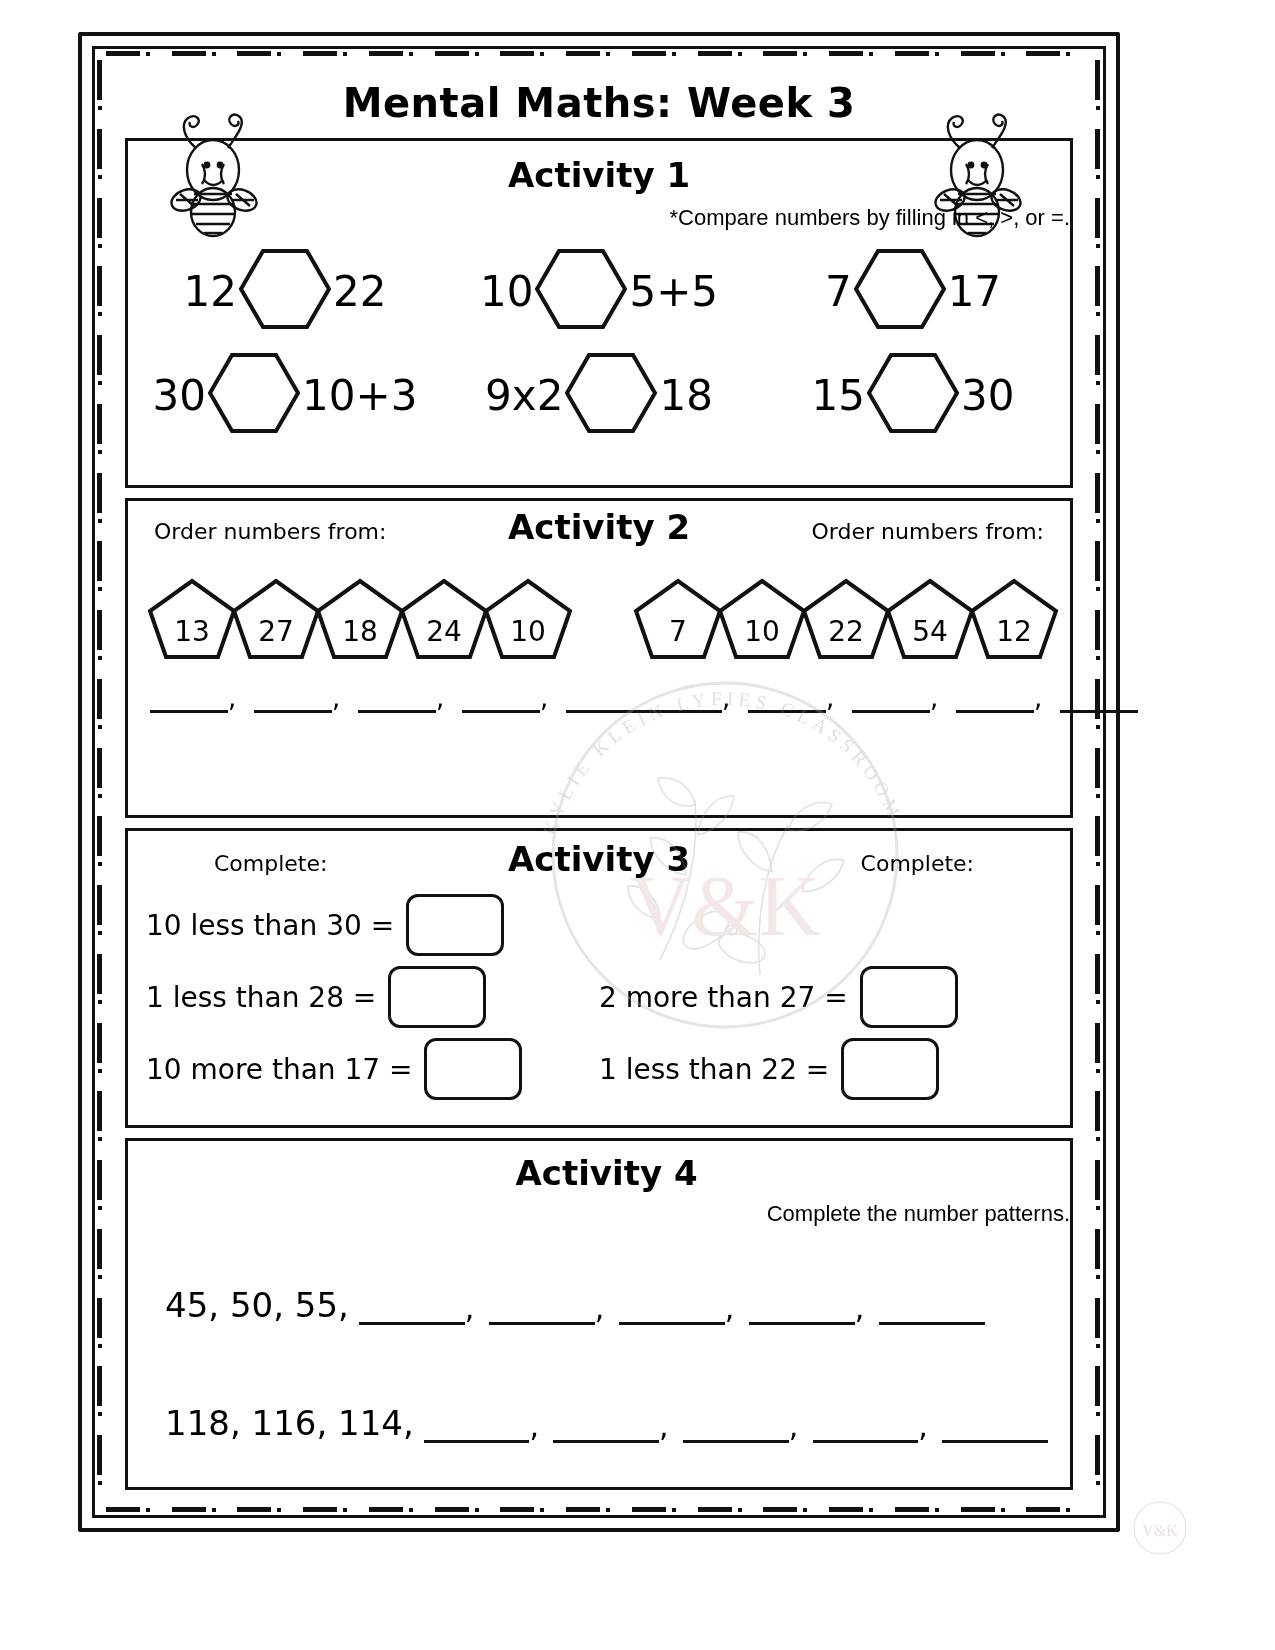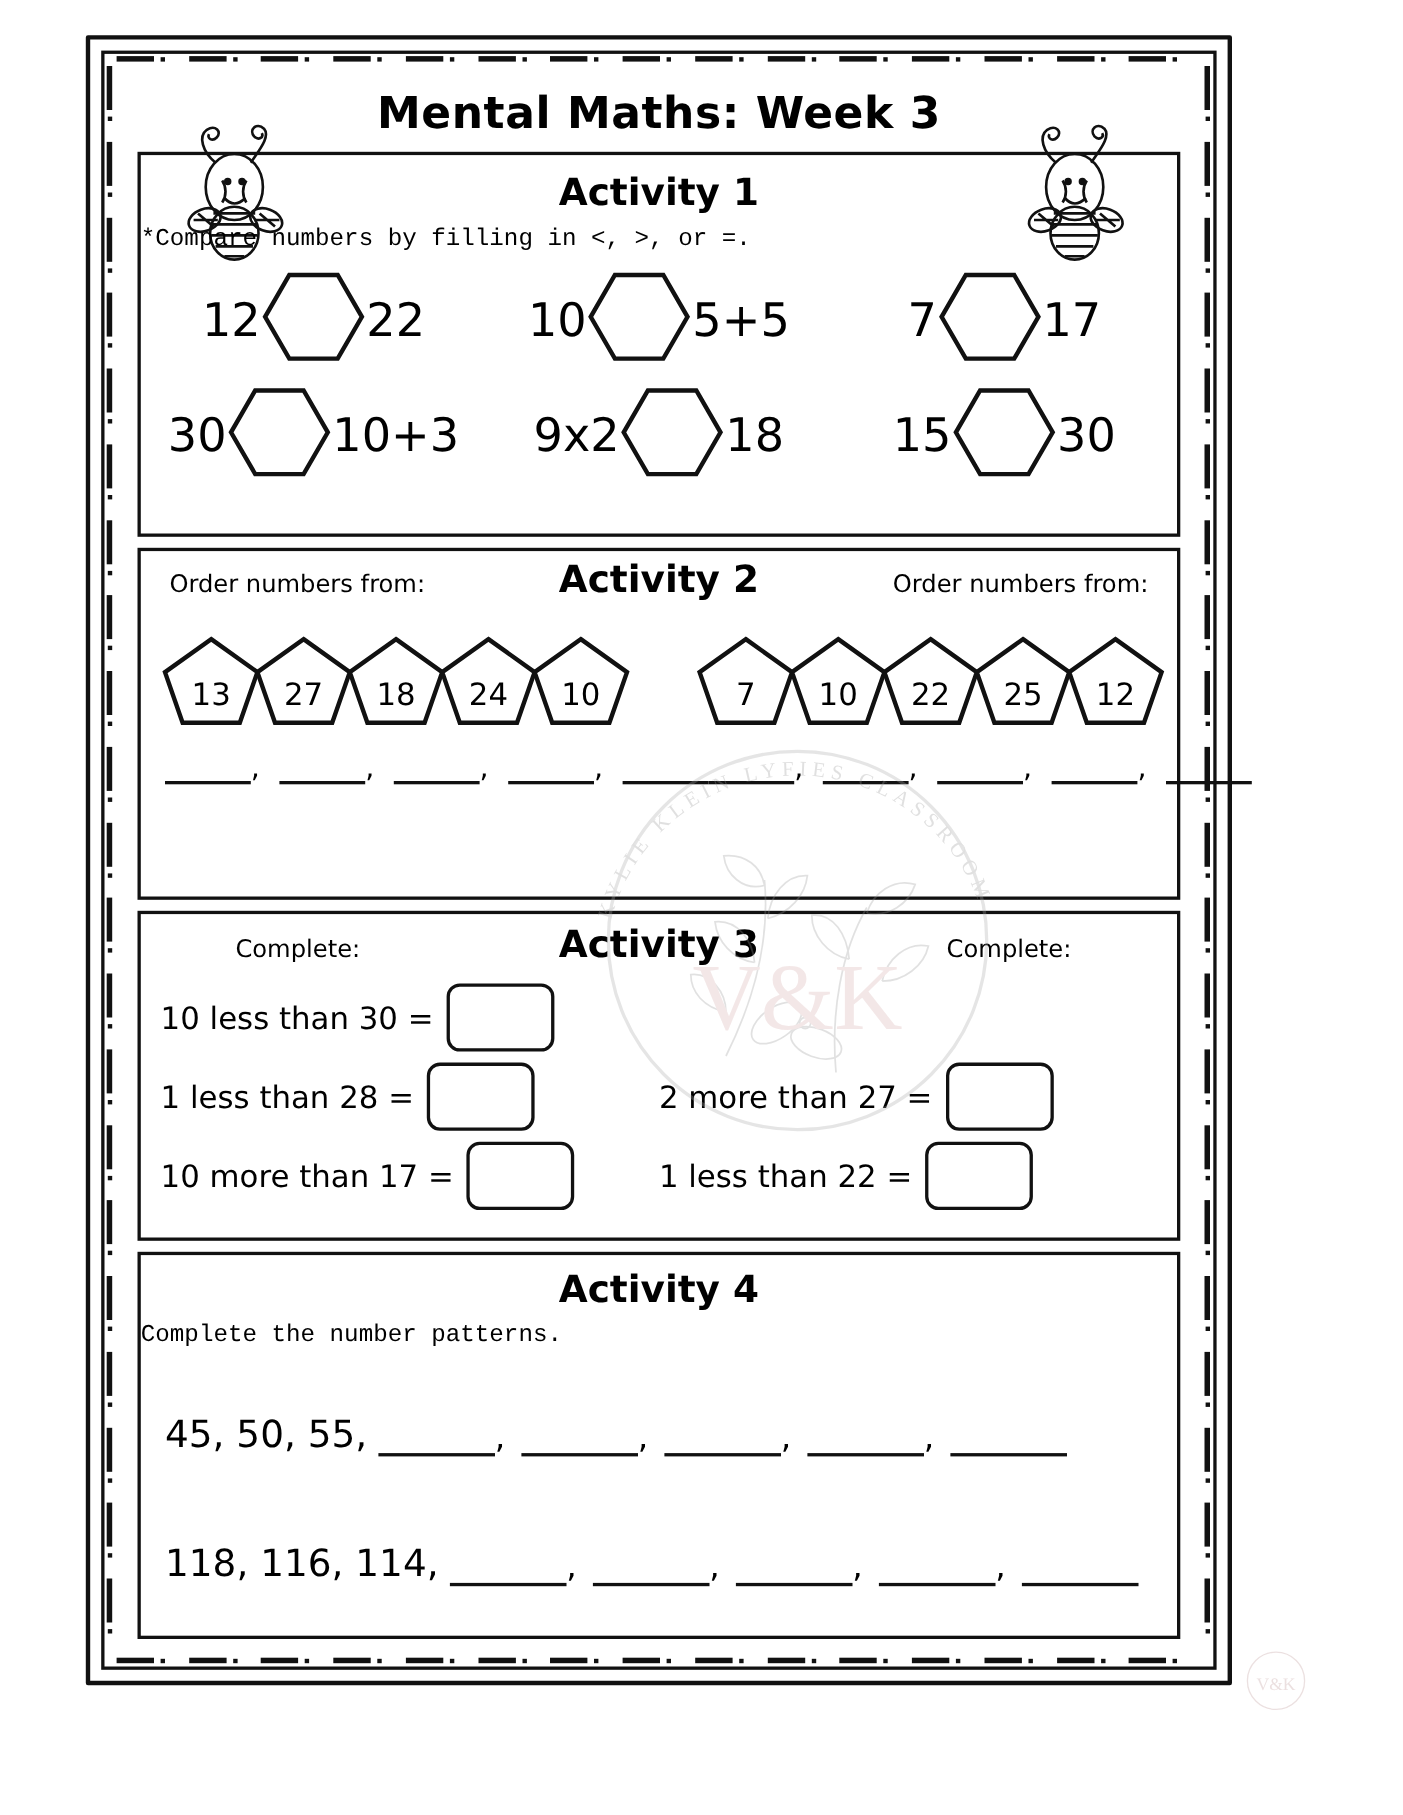--- a/index.html
+++ b/index.html
@@ -86,32 +86,32 @@
     position: absolute;
     left: 7px;
     width: 948px;
     border: 3px solid #111;
     box-sizing: border-box;
     background: transparent;
   }
   #box1 { top: 68px;   height: 350px; }
   #box2 { top: 428px;  height: 320px; }
   #box3 { top: 758px;  height: 300px; }
-  #box4 { top: 1068px; height: 352px; }
+  #box4 { top: 1068px; height: 352px; padding-left: 15px; }
 
   .act-title {
     text-align: center;
     font-size: 34px;
     font-family: "DejaVu Sans", sans-serif;
     font-weight: 700;
   }
   .act-sub {
-    text-align: left;
+    text-align: right;
     font-size: 22px;
-    font-family: Liberation Mono, monospace;
+    font-family: Liberation Sans, sans-serif;
   }
 
   
   #box1 .act-title { margin-top: 14px; }
   #box1 .act-sub { margin-top: 10px; }
   .cmp-row {
     display: flex;
     justify-content: space-around;
     align-items: center;
     margin-top: 16px;
@@ -616,21 +616,21 @@
             <div class="pentagon">
               <svg viewBox="0 0 92 84" width="92" height="84">
                 <polygon points="46,4 88,34 72,80 20,80 4,34"></polygon>
               </svg>
               <span>22</span>
             </div>
             <div class="pentagon">
               <svg viewBox="0 0 92 84" width="92" height="84">
                 <polygon points="46,4 88,34 72,80 20,80 4,34"></polygon>
               </svg>
-              <span>25</span>
+              <span>54</span>
             </div>
             <div class="pentagon">
               <svg viewBox="0 0 92 84" width="92" height="84">
                 <polygon points="46,4 88,34 72,80 20,80 4,34"></polygon>
               </svg>
               <span>12</span>
             </div>
           </div>
       </div>
       <div class="blank-row">

